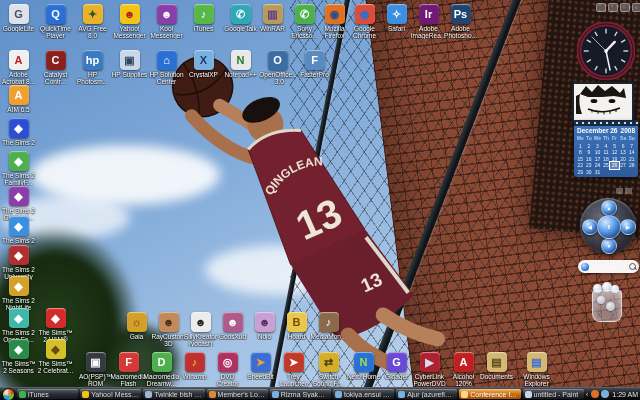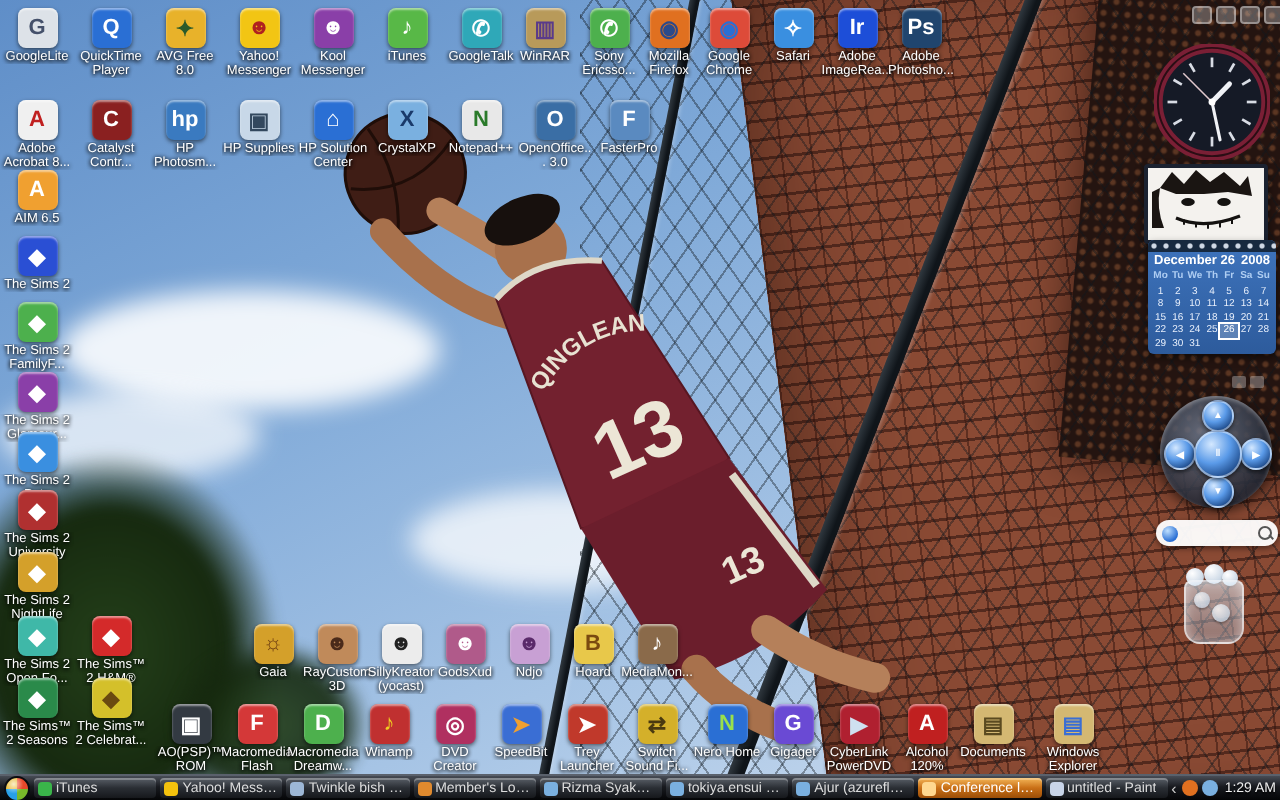--- a/index.html
+++ b/index.html
@@ -228,21 +228,21 @@
       </div>
 
       <div class="dicon" style="left: 378px; top: 4px;">
         <span class="ibox" style="background: rgb(58, 143, 224);">
           <span>✧</span>
         </span>
         <span class="ilabel">Safari</span>
       </div>
 
       <div class="dicon" style="left: 410px; top: 4px;">
-        <span class="ibox" style="background: #1d4ed8;">
+        <span class="ibox" style="background: #701a75;">
           <span>Ir</span>
         </span>
         <span class="ilabel">Adobe ImageRea...</span>
       </div>
 
       <div class="dicon" style="left: 442px; top: 4px;">
         <span class="ibox" style="background: rgb(32, 69, 110);">
           <span>Ps</span>
         </span>
         <span class="ilabel">Adobe Photosho...</span>

